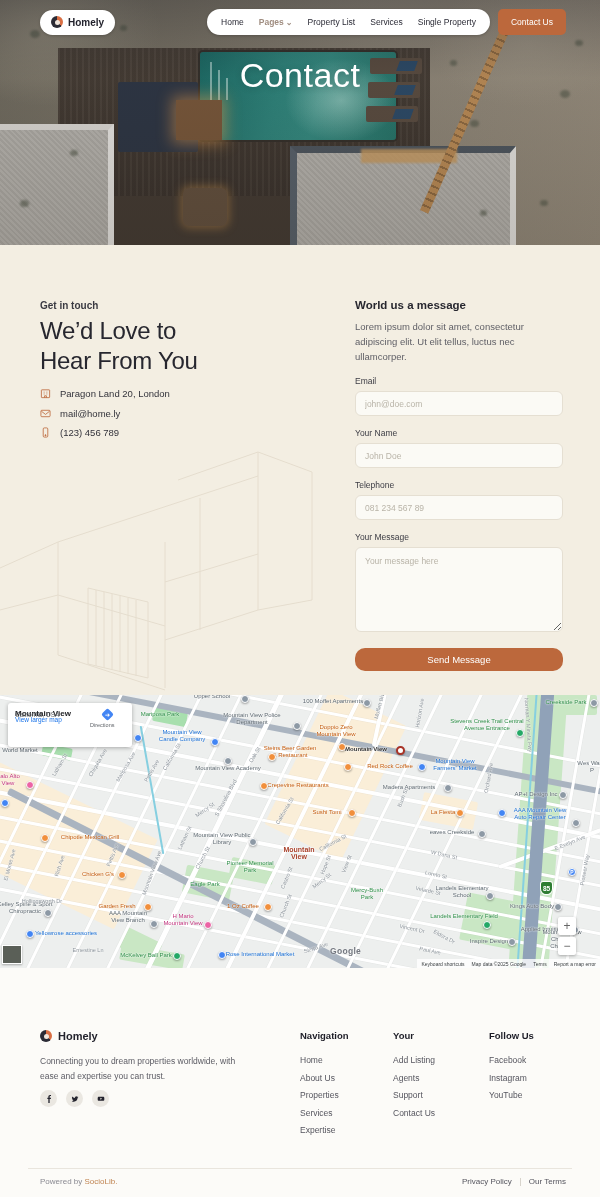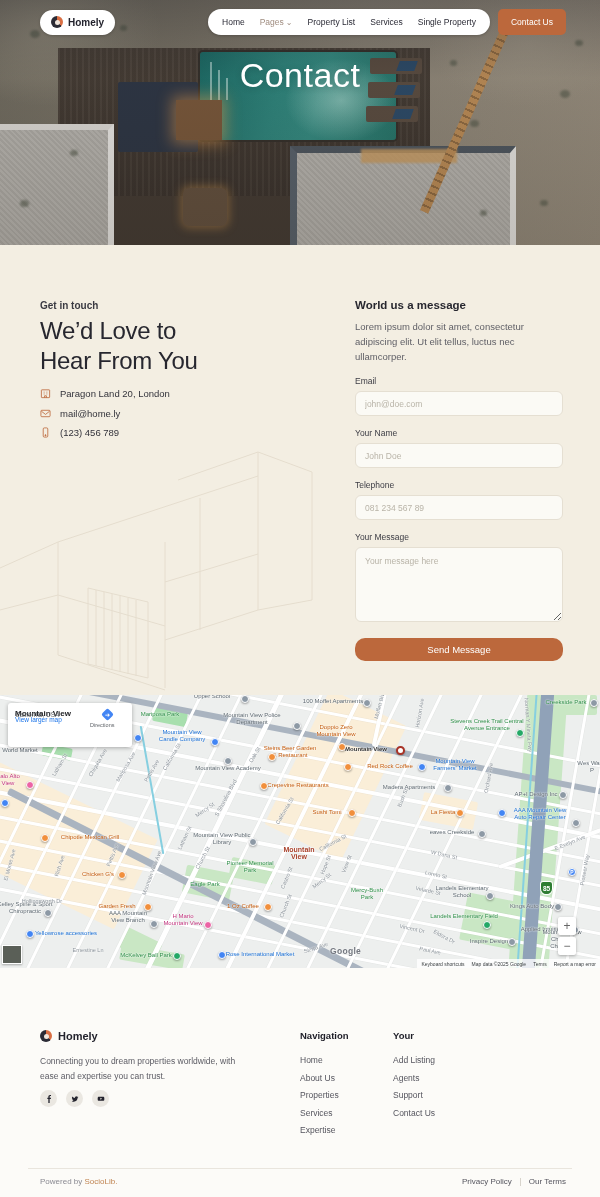--- a/index.html
+++ b/index.html
@@ -41,41 +41,41 @@
   .hero-sub{margin-top:11px;font-size:9.5px;color:#d9e7e2;}
 
   
   .header{position:absolute;left:0;top:9px;width:600px;display:flex;align-items:center;padding:0 34px 0 40px;height:26px;}
   .logo-pill{display:flex;align-items:center;gap:5px;background:#fff;border-radius:13px;height:25px;padding:0 11px;box-shadow:0 1px 3px rgba(0,0,0,.2);}
   .logo-mark{width:12px;height:12px;border-radius:50%;background:conic-gradient(#d96f44 0 130deg,#2b2b35 130deg 360deg);position:relative;}
   .logo-mark:after{content:"";position:absolute;left:3.5px;top:3.5px;width:5px;height:5px;border-radius:50%;background:#f1e6dc;}
   .logo-text{font-size:10px;font-weight:700;color:#23232d;}
   .nav-pill{margin-left:auto;display:flex;align-items:center;gap:15px;background:#fff;border-radius:13px;height:26px;padding:0 14px;box-shadow:0 1px 3px rgba(0,0,0,.2);}
   .nav-item{font-size:8.5px;color:#2a2a35;cursor:pointer;white-space:nowrap;}
-  .nav-item.active{color:#a08d80;}
+  .nav-item.active{color:#a08d80;font-weight:bold;}
   .nav-item .chev{font-size:8px;margin-left:2px;color:#a08d80;}
   .cta-btn{margin-left:8px;height:26px;padding:0 13px;background:var(--accent);color:#fff;font-size:8.5px;border:none;border-radius:5px;cursor:pointer;display:flex;align-items:center;}
 
   
   .main{position:absolute;left:0;top:245px;width:600px;height:450px;background:var(--cream);overflow:hidden;}
   .wireframe{position:absolute;left:0;bottom:0;opacity:.6;}
   .kicker{position:absolute;left:40px;top:55px;font-size:10px;font-weight:700;color:#3a3a42;}
   .big-heading{position:absolute;left:40px;top:71px;width:185px;font-size:24px;line-height:30px;font-weight:500;letter-spacing:-.3px;color:#27272f;}
   .contact-list{position:absolute;left:40px;top:139px;}
   .contact-item{display:flex;align-items:center;gap:9px;height:19.5px;}
   .contact-item .cicon{width:11px;height:11px;display:flex;align-items:center;justify-content:center;}
   .contact-item .ctext{font-size:9.5px;color:#33333b;}
   .form-col{position:absolute;left:355px;top:54px;width:208px;}
   .form-heading{font-size:11.5px;font-weight:700;color:#27272f;}
   .form-desc{margin-top:8px;font-size:9.5px;line-height:15px;color:var(--muted);}
   .field{margin-top:12px;}
   .field label{display:block;font-size:8.5px;color:#3c3c44;margin-bottom:5px;}
   .field input,.field textarea{width:208px;background:#fbfaf5;border:1px solid #e5dfd2;border-radius:6px;font-size:8.5px;color:#33333b;padding:0 9px;font-family:"Liberation Sans",sans-serif;}
   .field input{height:25px;}
-  .field textarea{height:75px;padding-top:8px;resize:vertical;}
+  .field textarea{height:85px;padding-top:8px;resize:vertical;}
   .field ::placeholder{color:#b9b4a8;}
   .send-btn{margin-top:12px;width:208px;height:23px;background:var(--accent);color:#fff;font-size:9.5px;border:none;border-radius:10px;cursor:pointer;}
 
   
   .map{position:absolute;left:0;top:695px;width:600px;height:273px;background:#edefee;overflow:hidden;}
   .map *{position:absolute;}
   .area{border-radius:2px;}
   .a-com{background:#faeed8;}
   .a-park{background:#c9e7c4;}
   .a-parkb{background:#a8dfae;}
@@ -489,20 +489,26 @@
           <div class="item">Services</div>
           <div class="item">Expertise</div>
         </div>
         <div class="f-col w2">
           <h4>Your</h4>
           <div class="item">Add Listing</div>
           <div class="item">Agents</div>
           <div class="item">Support</div>
           <div class="item">Contact Us</div>
         </div>
+        <div class="f-col">
+          <h4>Follow Us</h4>
+          <div class="item">Facebook</div>
+          <div class="item">Instagram</div>
+          <div class="item">YouTube</div>
+        </div>
       </div>
     <div class="f-divider"></div>
     <div class="f-bottom">
       <span><span>Powered by </span><span class="f-brandlink">SocioLib.</span></span>
       <span class="f-legal" id="legal">
           <span class="lk">Privacy Policy</span>
           <span class="sep"></span>
           <span class="lk">Our Terms</span>
         </span>
     </div>

